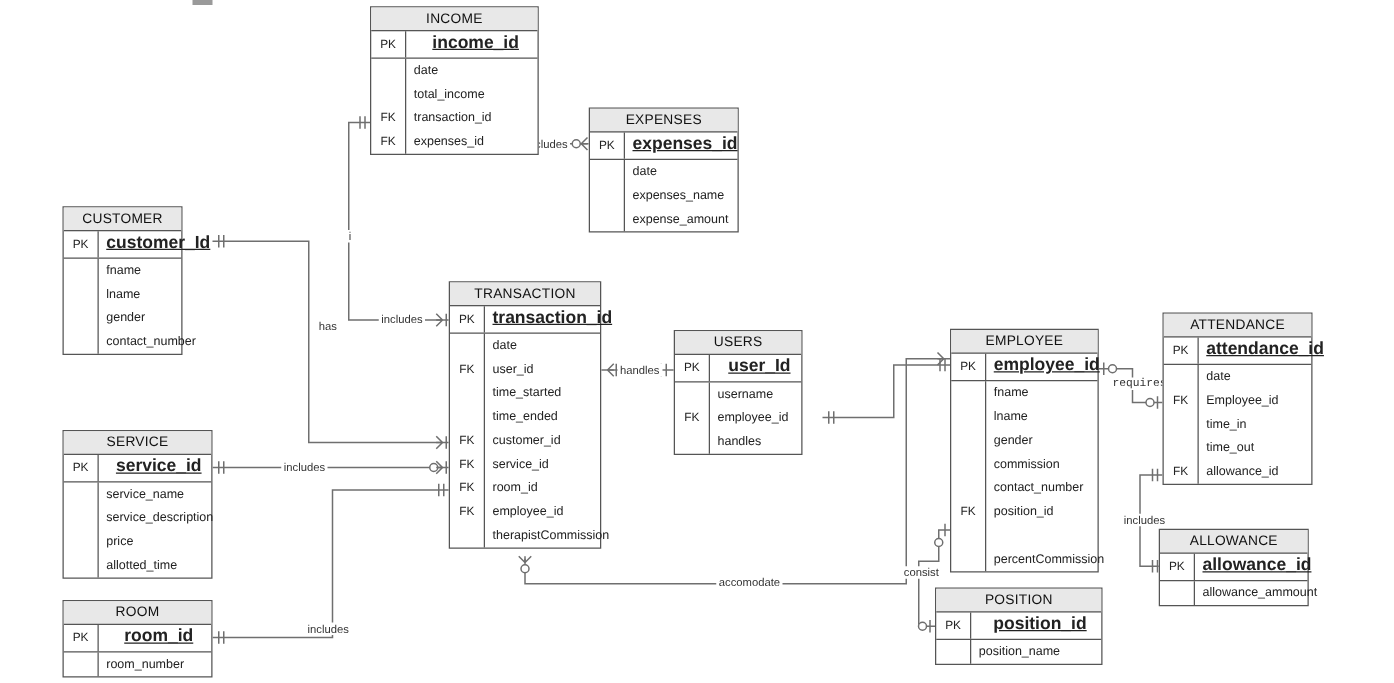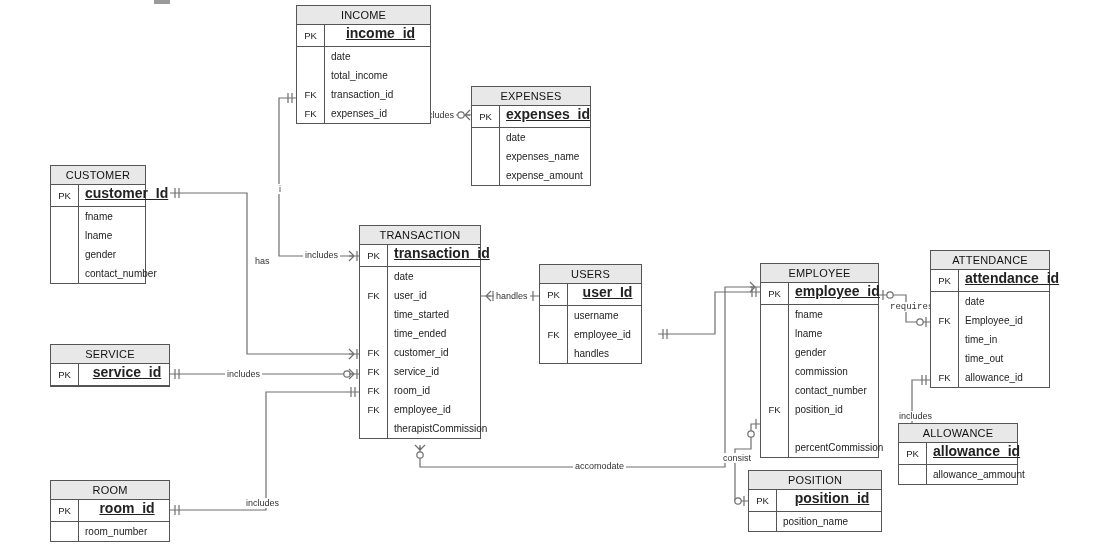--- a/index.html
+++ b/index.html
@@ -285,21 +285,21 @@
           </div>
           <div class="namecol">
             <div class="fc" style="height: 19px;">date</div>
             <div class="fc" style="height: 19px;">Employee_id</div>
             <div class="fc" style="height: 19px;">time_in</div>
             <div class="fc" style="height: 19px;">time_out</div>
             <div class="fc" style="height: 19px;">allowance_id</div>
           </div>
         </div>
       </div>
-      <div class="entity" style="left: 898px; top: 423px; width: 120px;">
+      <div class="entity" style="left: 927px; top: 423px; width: 120px;">
         <div class="ehead">ALLOWANCE</div>
         <div class="pkrow">
           <div class="keycol kc" style="height: 100%;">PK</div>
           <div class="namecol fc">
             <span class="pkname">allowance_id</span>
           </div>
         </div>
         <div class="body">
           <div class="keycol">
             <div class="kc" style="height: 19px;"></div>
@@ -310,20 +310,34 @@
         </div>
       </div>
       <div class="entity" style="left: 50px; top: 344px; width: 120px;">
         <div class="ehead">SERVICE</div>
         <div class="pkrow">
           <div class="keycol kc" style="height: 100%;">PK</div>
           <div class="namecol fc">
             <span class="pkname">service_id</span>
           </div>
         </div>
+        <div class="body">
+          <div class="keycol">
+            <div class="kc" style="height: 19px;"></div>
+            <div class="kc" style="height: 19px;"></div>
+            <div class="kc" style="height: 19px;"></div>
+            <div class="kc" style="height: 19px;"></div>
+          </div>
+          <div class="namecol">
+            <div class="fc" style="height: 19px;">service_name</div>
+            <div class="fc" style="height: 19px;">service_description</div>
+            <div class="fc" style="height: 19px;">price</div>
+            <div class="fc" style="height: 19px;">allotted_time</div>
+          </div>
+        </div>
       </div>
       <div class="entity" style="left: 50px; top: 480px; width: 120px;">
         <div class="ehead">ROOM</div>
         <div class="pkrow">
           <div class="keycol kc" style="height: 100%;">PK</div>
           <div class="namecol fc">
             <span class="pkname">room_id</span>
           </div>
         </div>
         <div class="body">

